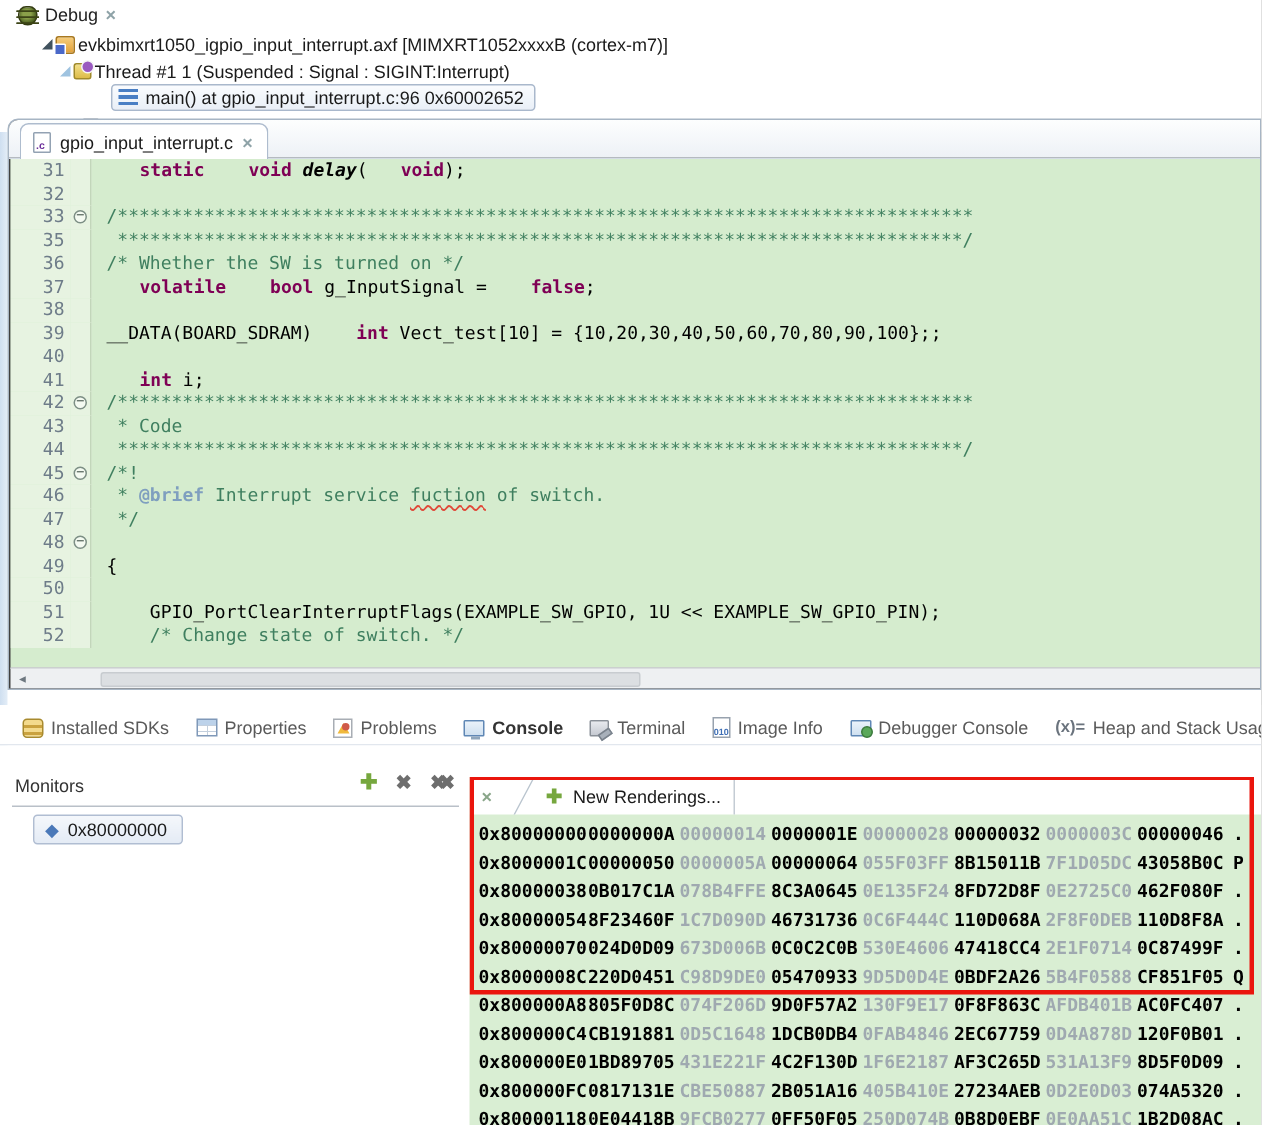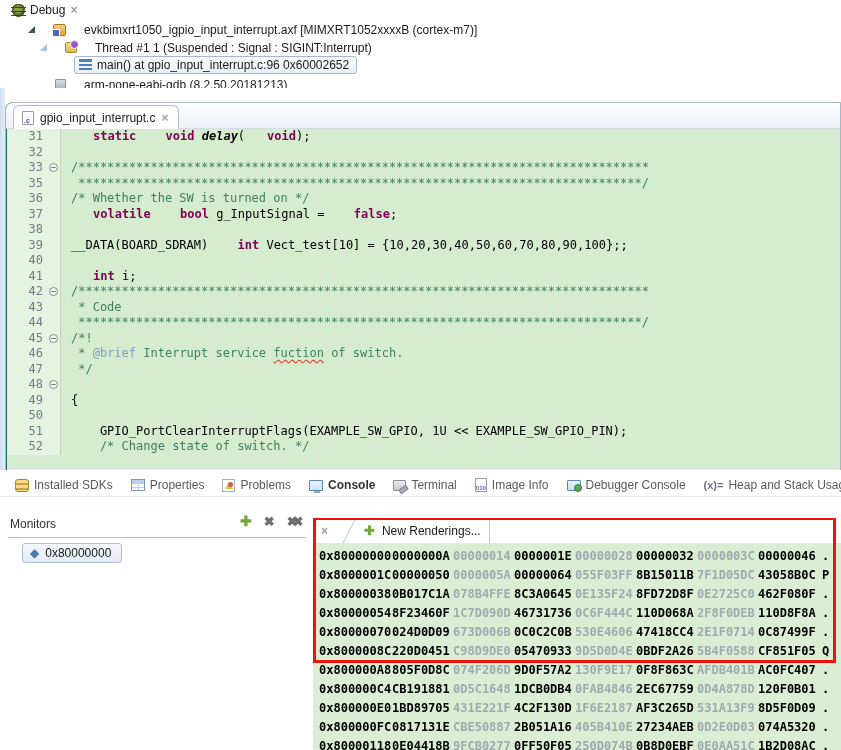--- a/index.html
+++ b/index.html
@@ -9,58 +9,58 @@
 
   
   .left-trim { position:absolute; left:0; top:16px; width:5px; height:734px;
     background:linear-gradient(90deg,#cfdff0,#e3edf7); }
 
   
   .debug-view { position:absolute; left:0; top:0; width:841px; height:88px; overflow:hidden; background:#fff; }
   .view-tab { position:absolute; left:8px; top:1px; height:18px; display:flex; align-items:center; gap:5px; padding:0 4px; }
   .view-tab .lbl { font-size:12px; color:#222; }
   .close { color:#8fa3a8; font-size:12px; font-weight:bold; cursor:default; }
-  .tree-row { position:absolute; display:flex; align-items:center; gap:18px; height:17px; white-space:nowrap; }
+  .tree-row { position:absolute; display:flex; align-items:center; gap:2px; height:17px; white-space:nowrap; }
   .expander { width:0; height:0; border-left:7px solid transparent; border-bottom:7px solid #41525e; display:inline-block; }
   .expander.light { border-bottom-color:#9fc3e0; }
   .chip { display:inline-flex; align-items:center; gap:5px; padding:1px 7px 1px 4px;
     border:1px solid #a9b8cc; border-radius:3px; background:linear-gradient(#fafcfe,#e9eff7); }
 
   
   .icn { display:inline-block; position:relative; flex:none; }
   .icon-axf { width:13px; height:12px; background:linear-gradient(#f6cd7c,#e3a23a); border:1px solid #a87820; border-radius:2px; }
   .icon-axf::after { content:""; position:absolute; left:-2px; bottom:-2px; width:6px; height:6px; background:#4a68c8; border:1px solid #fff; border-radius:1px; }
   .icon-thread { width:12px; height:11px; background:linear-gradient(#f3e08a,#ddbc4a); border:1px solid #a08a2a; border-radius:2px; }
   .icon-thread::after { content:""; position:absolute; right:-3px; top:-3px; width:7px; height:7px; border-radius:50%; background:#9a5ac0; border:1px solid #f5f5f5; }
   .icon-frame { width:13px; height:11px; background:repeating-linear-gradient(180deg,#4a7fc4 0 2.5px,transparent 2.5px 4.5px); }
   .icon-gdb { width:11px; height:11px; background:linear-gradient(#d7dde4,#aab4bf); border:1px solid #8a949e; border-radius:1px; }
   .icon-bug { width:13px; height:13px; background:radial-gradient(circle at 45% 40%, #8aa04a 0 30%, #4a5e20 70%); border-radius:50% 50% 60% 60%; border:1px solid #333b12; }
   .icon-bug::before, .icon-bug::after { content:""; position:absolute; left:-2px; top:2px; width:15px; height:1.5px; background:#3c4416; box-shadow:0 4px 0 #3c4416, 0 8px 0 #3c4416; }
 
   
-  .editor-card { position:absolute; left:5px; top:102px; width:836px; height:381px;
-    background:#0f766e; border:1px solid #a7b5c4; border-radius:7px 0 0 0; overflow:hidden; }
+  .editor-card { position:absolute; left:5px; top:79px; width:836px; height:381px;
+    background:#404040; border:1px solid #a7b5c4; border-radius:7px 0 0 0; overflow:hidden; }
   .etab-strip { position:absolute; left:0; top:0; width:100%; height:26px;
     background:linear-gradient(#fdfefe,#edf1f6); border-bottom:1px solid #d4dce5; }
   .etab { position:absolute; left:7px; top:2px; height:24px; display:flex; align-items:center; gap:6px;
     padding:0 10px 0 8px; background:#fff; border:1px solid #aebcce; border-bottom:none; border-radius:6px 6px 0 0; }
   .icon-cfile { width:12px; height:14px; background:#fff; border:1px solid #93a2b3; border-radius:1px; text-align:left; }
   .icon-cfile .ft { position:absolute; left:1px; bottom:0px; font-size:7px; font-weight:bold; color:#6b2d9a; line-height:7px; }
   .code-wrap { position:absolute; left:1px; top:26px; right:0; bottom:14px; background:#d5ecce; overflow:hidden; }
   .cl { display:flex; height:15.5px; line-height:15.5px; font-family:"DejaVu Sans Mono", monospace; font-size:12px; white-space:pre; }
   .ln { width:40px; flex:none; text-align:right; color:#6e7c89; background:#e7f3e1; padding-right:4px; }
   .foldc { width:14px; flex:none; background:#e7f3e1; border-right:1px solid #c2d6ba; position:relative; }
   .foldmark { position:absolute; left:2px; top:3px; width:9px; height:9px; border:1px solid #7d8f85; border-radius:50%;
     background:#f4faf1; color:#4a5a50; font-size:9px; line-height:7px; text-align:center; }
   .codeln { padding-left:10px; }
   .seg-k { color:#7f0055; font-weight:bold;margin-left:22px; }
   .seg-c { color:#3f7f5f; }
   .seg-p { color:#000; }
   .seg-b { color:#000; font-weight:bold;font-style:italic; }
-  .seg-d { color:#7f9fbf; font-weight:normal;margin-top:28px; }
+  .seg-d { color:#7f9fbf; font-weight:bold;margin-top:28px; }
   .seg-e { color:#3f7f5f; text-decoration:underline; text-decoration-style:wavy; text-decoration-color:#e04a3a; text-underline-offset:2px; }
   .hscroll { position:absolute; left:1px; right:0; bottom:0; height:14px; background:#eef0f2; border-top:1px solid #dadde0; display:flex; align-items:center; }
   .hs-btn { width:16px; height:13px; text-align:center; color:#6e7880; font-size:9px; line-height:13px; flex:none; }
   .hs-thumb { margin-left:44px; width:360px; height:10px; background:#dcdfe2; border:1px solid #c8ccd0; border-radius:2px; }
 
   
   .btabs { position:absolute; left:0; top:470px; width:841px; height:27px; background:#fff;
     display:flex; align-items:flex-end; gap:4px; padding:0 0 0 8px; overflow:hidden; border-bottom:1px solid #e2e7ee; }
   .btab { display:flex; align-items:center; gap:5px; padding:4px 7px; color:#5a5a5a; white-space:nowrap;justify-content:space-between; }
   .btab.bold .blabel { font-weight:bold; color:#333; }

